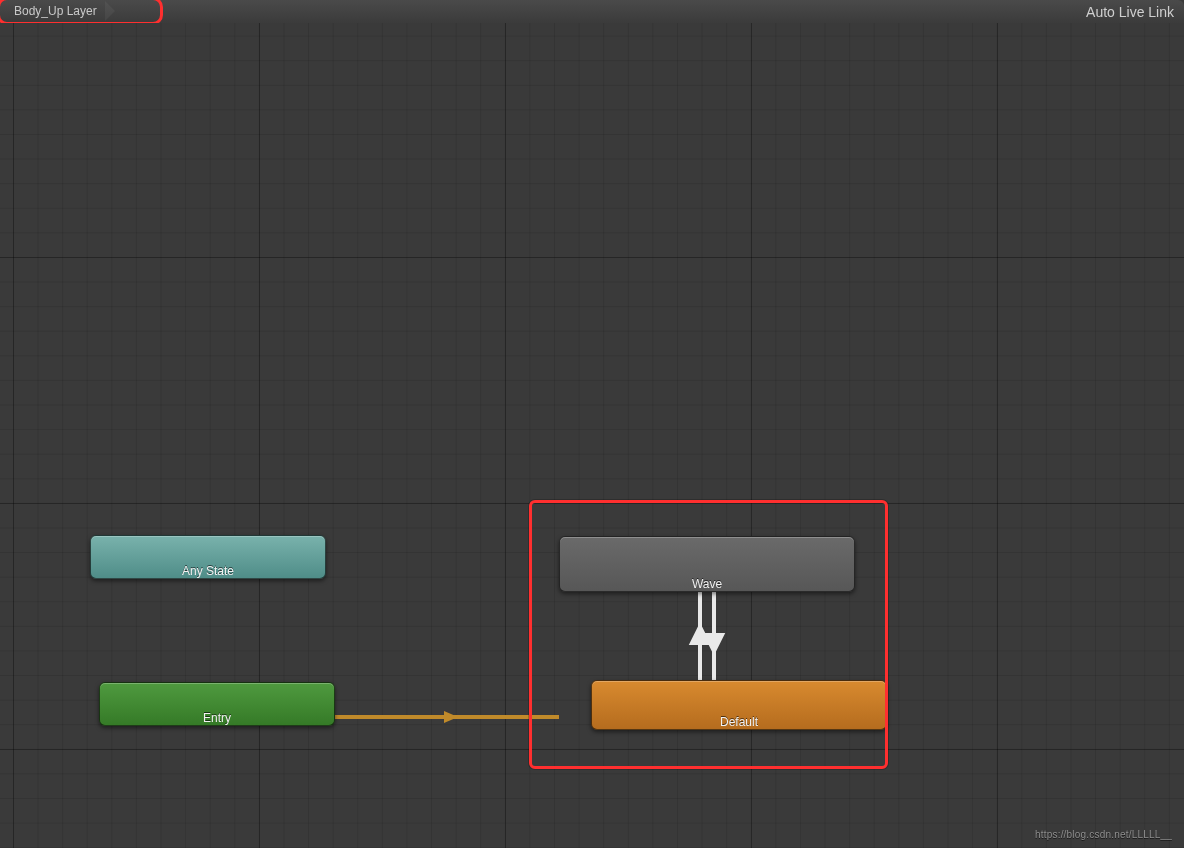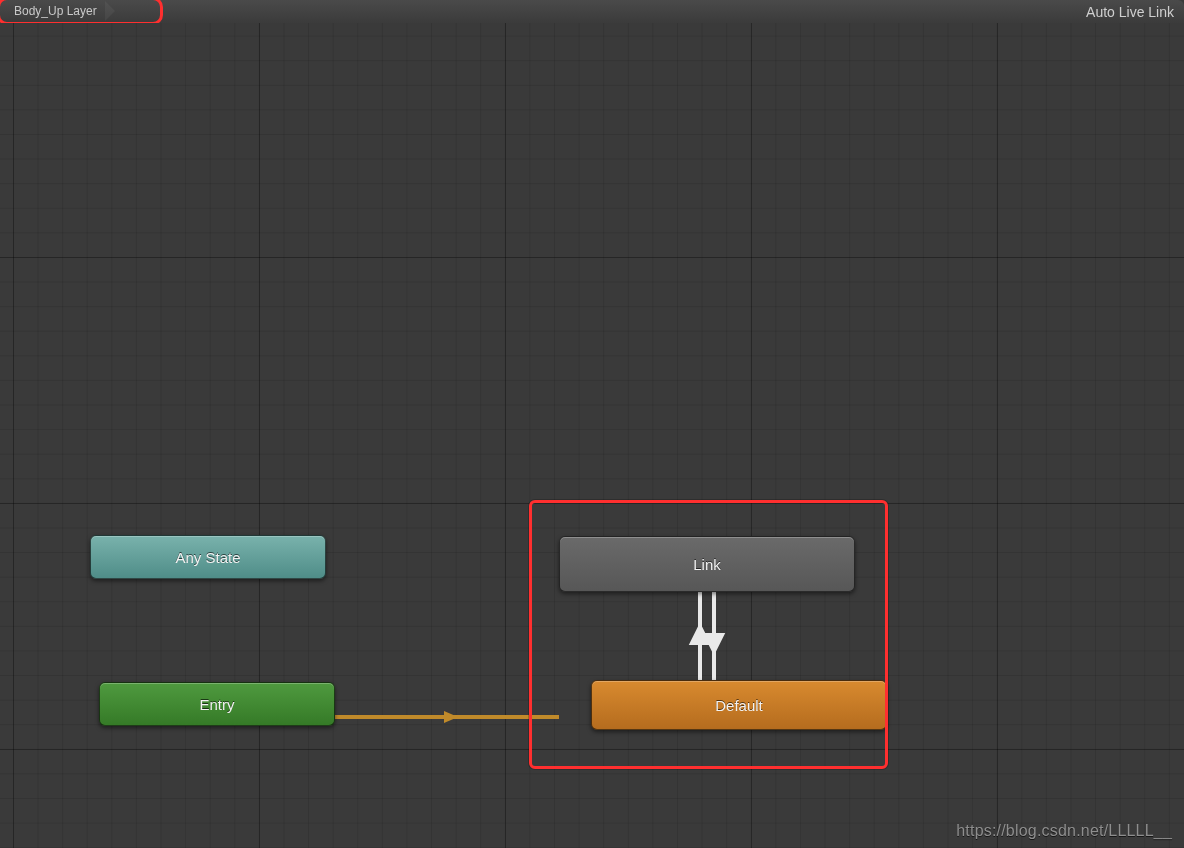--- a/index.html
+++ b/index.html
@@ -47,42 +47,42 @@
       background-position: -233px -12px, -233px -12px, -233px -12px, -233px -12px;
     }
 
     
     .node {
       position: absolute;
       width: 236px; height: 44px;
       border-radius: 6px;
       border: 1px solid rgba(0,0,0,0.6);
       box-shadow: inset 0 1px 0 rgba(255,255,255,0.25), 0 2px 4px rgba(0,0,0,0.5);
-      display: flex; align-items: center; justify-content: center;
-      color: #f2f2f2; font-size: 15px;
+      display: flex; align-items: flex-end; justify-content: center;
+      color: #f2f2f2; font-size: 12px;
       text-shadow: 0 -1px 0 rgba(0,0,0,0.6);
       cursor: default;
     }
     .node-anystate { background: linear-gradient(to bottom, #79b2ac, #4f8d88); }
     .node-entry    { background: linear-gradient(to bottom, #4f9a3f, #357a27); }
     .node-default  { background: linear-gradient(to bottom, #d88a2f, #b56c1e); width: 296px; height: 50px; }
     .node-wave     { background: linear-gradient(to bottom, #6a6a6a, #575757); width: 296px; height: 56px; }
 
     
     .edges { position: absolute; top: 23px; left: 0; width: 1184px; height: 825px; pointer-events: none; }
 
     
     .selection-box {
       position: absolute; border: 3px solid #ff2f2f; border-radius: 6px;
       pointer-events: none; box-shadow: 0 0 0 1px rgba(0,0,0,0.2);
     }
 
     .watermark {
       position: absolute; bottom: 8px; right: 12px;
-      color: #8e8e8e; font-size: 16px; letter-spacing: .2px;
+      color: #8e8e8e; font-size: 10px; letter-spacing: .2px;
       text-shadow: 0 1px 0 rgba(0,0,0,0.6);
     }
   </style>
 </head>
 <body>
 
 <div class="toolbar">
   <div class="breadcrumb-item">
     <span>Body_Up Layer</span>
   </div>
@@ -117,21 +117,21 @@
 
 <div class="node node-anystate" style="left:90px; top:535px;">
   <span>Any State</span>
 </div>
 
 <div class="node node-entry" style="left:99px; top:682px;">
   <span>Entry</span>
 </div>
 
 <div class="node node-wave" style="left:559px; top:536px;">
-  <span>Link</span>
+  <span>Wave</span>
 </div>
 
 <div class="node node-default" style="left:591px; top:680px;">
   <span>Default</span>
 </div>
 
 <div class="selection-box" style="left:529px; top:500px; width:359px; height:269px;"></div>
 
 <div class="watermark">https://blog.csdn.net/LLLLL__</div>
 

